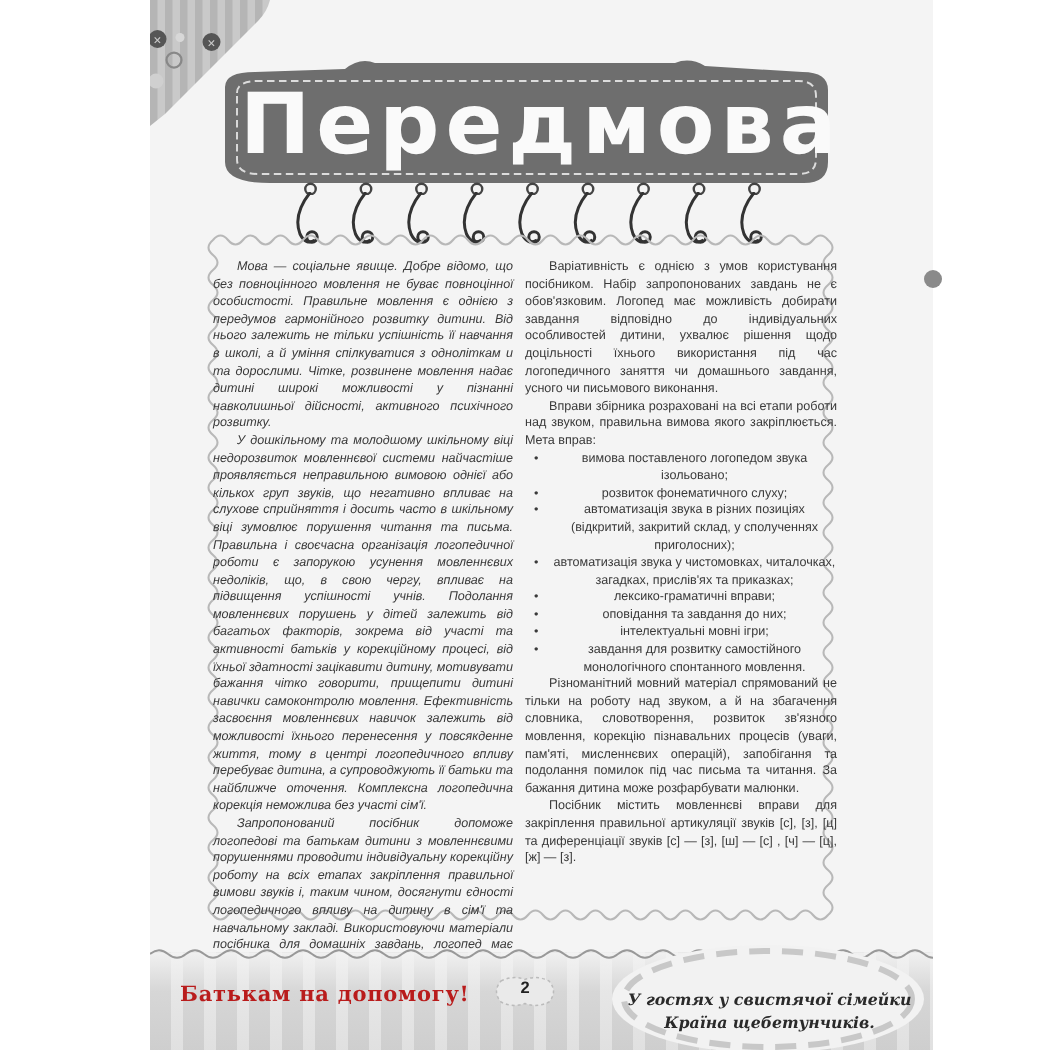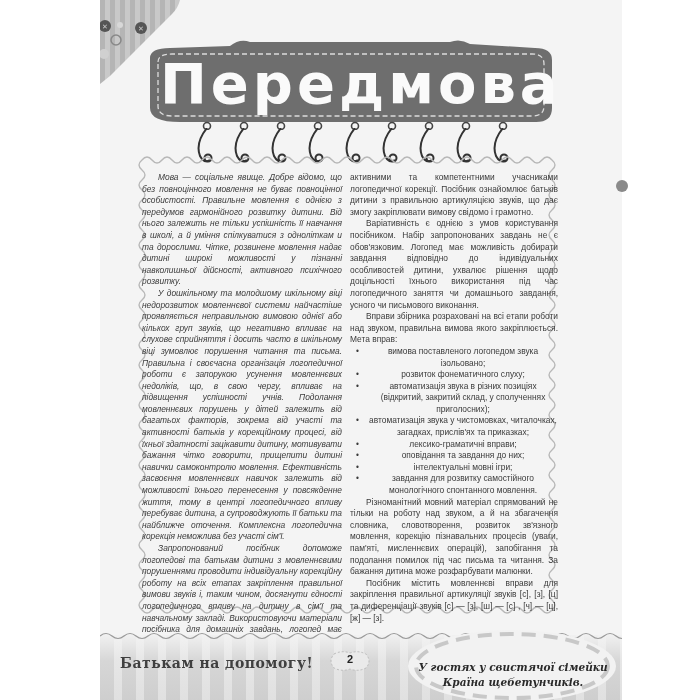--- a/index.html
+++ b/index.html
@@ -18,21 +18,21 @@
   .col-left { left:42px; width:200px;font-style:italic; }
   .col-right { left:250px; width:208px; }
   .col ul { margin:0; padding:0 0 0 18px; list-style:none; }
   .col li { position:relative; text-align:center; }
   .col li::before { content:"•"; position:absolute; left:-12px; color:#3a3a3a; }
   .footer { position:absolute; left:0; top:635px; width:522px; height:65px;
     background:repeating-linear-gradient(90deg,#cfcfcf 0 14px,#e3e3e3 14px 22px); }
   .footer-fade { position:absolute; left:0; top:635px; width:522px; height:65px;
     background:linear-gradient(180deg, rgba(244,244,244,0.9) 0%, rgba(244,244,244,0.2) 40%, rgba(200,200,200,0.1) 100%); }
   .series { position:absolute; left:20px; top:655px; font-family:"DejaVu Serif", serif; font-weight:bold;
-    font-size:14px; color:#404040; letter-spacing:0.5px; }
+    font-size:14px; color:#b91c1c; letter-spacing:0.5px; }
   .page-num-badge { position:absolute; left:228px; top:650px; width:44px; height:22px; }
   .page-num { position:absolute; left:228px; top:653px; width:44px; text-align:center; font-weight:bold;
     font-size:11px; color:#222; }
   .book-oval { position:absolute; left:300px; top:612px; width:224px; height:88px; }
   .book-title { position:absolute; left:318px; top:660px; width:190px; text-align:center;
     font-family:"DejaVu Serif", serif; font-style:italic; font-weight:bold; font-size:10.5px;
     line-height:15px; color:#2a2a2a; }
   .side-dot { position:absolute; left:616px; top:180px; width:12px; height:12px; border-radius:50%; background:#8a8a8a; }
   .right-margin { position:absolute; left:622px; top:0; width:78px; height:700px; background:#ffffff; }
 </style>
@@ -105,21 +105,20 @@
              q-6 -5 0 -10 t0 -10 t0 -10 t0 -10 t0 -10 t0 -10 t0 -10 t0 -10 t0 -10 t0 -10 t0 -10 t0 -10 t0 -10 t0 -10 t0 -10 t0 -10 t0 -10 t0 -10 t0 -10 t0 -10 t0 -10 t0 -10 t0 -10 t0 -10 t0 -10 t0 -10 t0 -10 t0 -10 t0 -10 t0 -10 t0 -10 t0 -10 t0 -10 t0 -10 t0 -10 t0 -10 t0 -10 t0 -10 t0 -10 t0 -10 t0 -10 t0 -10 t0 -10 t0 -10 t0 -10" fill="none" stroke="#b8b8b8" stroke-width="1.4"></path>
   </svg>
 
   <div class="col col-left">
     <p>Мова — соціальне явище. Добре відомо, що без повноцінного мовлення не буває повноцінної особистості. Правильне мовлення є однією з передумов гармонійного розвитку дитини. Від нього залежить не тільки успішність її навчання в школі, а й уміння спілкуватися з одноліткам и та дорослими. Чітке, розвинене мовлення надає дитині широкі можливості у пізнанні навколишньої дійсності, активного психічного розвитку.</p>
     <p>У дошкільному та молодшому шкільному віці недорозвиток мовленнєвої системи найчастіше проявляється неправильною вимовою однієї або кількох груп звуків, що негативно впливає на слухове сприйняття і досить часто в шкільному віці зумовлює порушення читання та письма. Правильна і своєчасна організація логопедичної роботи є запорукою усунення мовленнєвих недоліків, що, в свою чергу, впливає на підвищення успішності учнів. Подолання мовленнєвих порушень у дітей залежить від багатьох факторів, зокрема від участі та активності батьків у корекційному процесі, від їхньої здатності зацікавити дитину, мотивувати бажання чітко говорити, прищепити дитині навички самоконтролю мовлення. Ефективність засвоєння мовленнєвих навичок залежить від можливості їхнього перенесення у повсякденне життя, тому в центрі логопедичного впливу перебуває дитина, а супроводжують її батьки та найближче оточення. Комплексна логопедична корекція неможлива без участі сім'ї.</p>
     <p>Запропонований посібник допоможе логопедові та батькам дитини з мовленнєвими порушеннями проводити індивідуальну корекційну роботу на всіх етапах закріплення правильної вимови звуків і, таким чином, досягнути єдності логопедичного впливу на дитину в сім'ї та навчальному закладі. Використовуючи матеріали посібника для домашніх завдань, логопед має можливість залучити батьків до корекційної роботи, зробити їх</p>
   </div>
 
   <div class="col col-right">
-    <p style="text-indent:0">активними та компетентними учасниками логопедичної корекції. Посібник ознайомлює батьків дитини з правильною артикуляцією звуків, що дає змогу закріплювати вимову свідомо і грамотно.</p>
     <p>Варіативність є однією з умов користування посібником. Набір запропонованих завдань не є обов'язковим. Логопед має можливість добирати завдання відповідно до індивідуальних особливостей дитини, ухвалює рішення щодо доцільності їхнього використання під час логопедичного заняття чи домашнього завдання, усного чи письмового виконання.</p>
     <p>Вправи збірника розраховані на всі етапи роботи над звуком, правильна вимова якого закріплюється. Мета вправ:</p>
     <ul>
       <li>вимова поставленого логопедом звука ізольовано;</li>
       <li>розвиток фонематичного слуху;</li>
       <li>автоматизація звука в різних позиціях (відкритий, закритий склад, у сполученнях приголосних);</li>
       <li>автоматизація звука у чистомовках, читалочках, загадках, прислів'ях та приказках;</li>
       <li>лексико-граматичні вправи;</li>
       <li>оповідання та завдання до них;</li>
       <li>інтелектуальні мовні ігри;</li>

